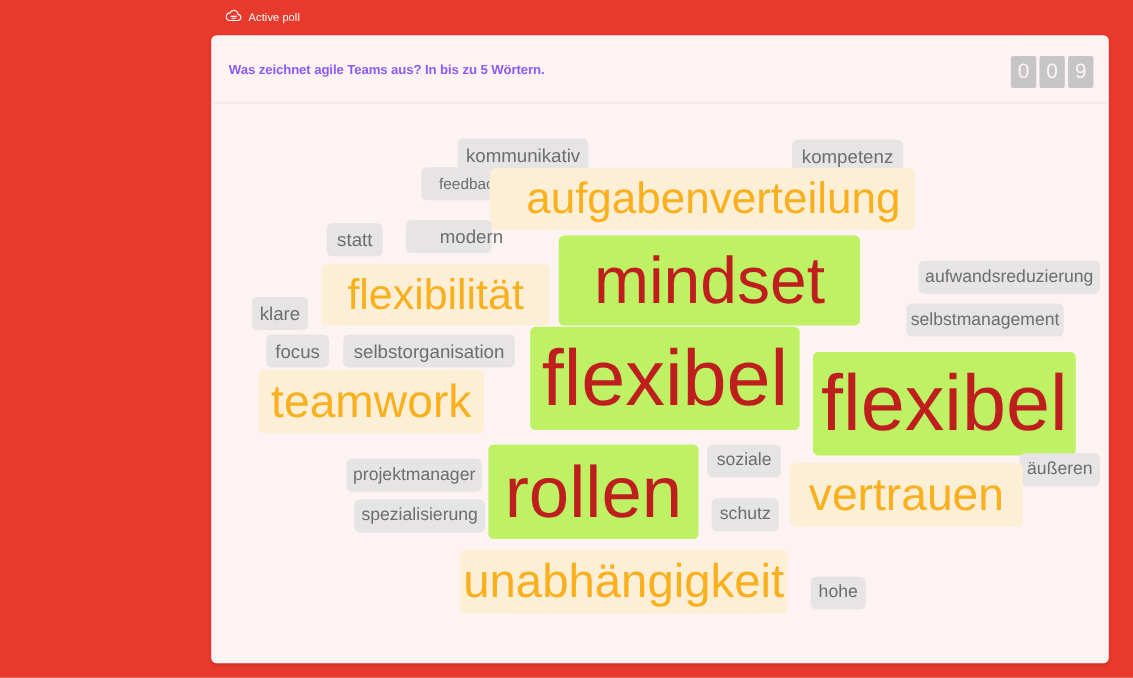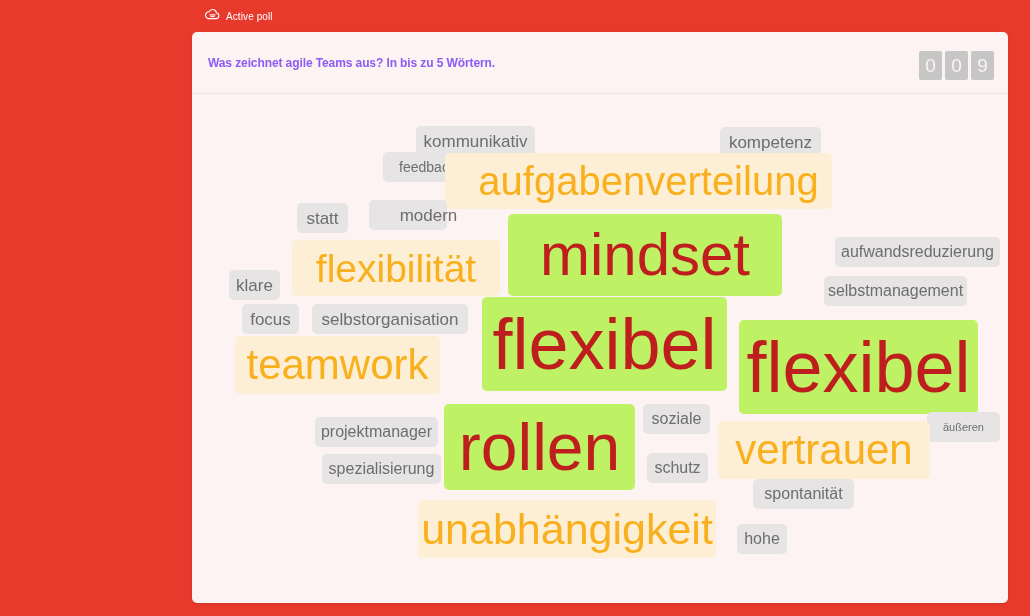--- a/index.html
+++ b/index.html
@@ -194,25 +194,24 @@
         <div class="word w-amber" style="left: 100px; top: 146px; width: 208px; height: 56px; font-size: 39px;">flexibilität</div>
         <div class="word w-gray" style="left: 37px; top: 176px; width: 51px; height: 30px; font-size: 17px;">klare</div>
         <div class="word w-gray" style="left: 632px; top: 182px; width: 143px; height: 30px; font-size: 16px;">selbstmanagement</div>
         <div class="word w-gray" style="left: 50px; top: 210px; width: 57px; height: 30px; font-size: 17px;">focus</div>
         <div class="word w-gray" style="left: 120px; top: 210px; width: 156px; height: 30px; font-size: 17px;">selbstorganisation</div>
         <div class="word w-red" style="left: 290px; top: 203px; width: 245px; height: 94px; font-size: 72px;">flexibel</div>
         <div class="word w-red" style="left: 547px; top: 226px; width: 239px; height: 94px; font-size: 72px;">flexibel</div>
         <div class="word w-amber" style="left: 43px; top: 242px; width: 205px; height: 58px; font-size: 42px;">teamwork</div>
         <div class="word w-red" style="left: 252px; top: 310px; width: 191px; height: 86px; font-size: 66px;">rollen</div>
         <div class="word w-gray" style="left: 451px; top: 310px; width: 67px; height: 30px; font-size: 16px;">soziale</div>
-        <div class="word w-gray" style="left: 735px; top: 318px; width: 73px; height: 30px; font-size: 11px;">äußeren</div>
+        <div class="word w-gray" style="left: 735px; top: 318px; width: 73px; height: 30px; font-size: 16px;">äußeren</div>
         <div class="word w-gray" style="left: 123px; top: 323px; width: 123px; height: 30px; font-size: 16px;">projektmanager</div>
         <div class="word w-amber" style="left: 526px; top: 327px; width: 212px; height: 58px; font-size: 42px;">vertrauen</div>
         <div class="word w-gray" style="left: 455px; top: 359px; width: 61px; height: 30px; font-size: 16px;">schutz</div>
         <div class="word w-gray" style="left: 130px; top: 360px; width: 119px; height: 30px; font-size: 16px;">spezialisierung</div>
-        <div class="word w-gray" style="left: 561px; top: 385px; width: 101px; height: 30px; font-size: 16px;">spontanität</div>
         <div class="word w-amber" style="left: 226px; top: 406px; width: 298px; height: 58px; font-size: 43px;">unabhängigkeit</div>
         <div class="word w-gray" style="left: 545px; top: 430px; width: 50px; height: 30px; font-size: 16px;">hohe</div>
       </div>
 
   </div>
 
 </div>
 
 </body></html>

